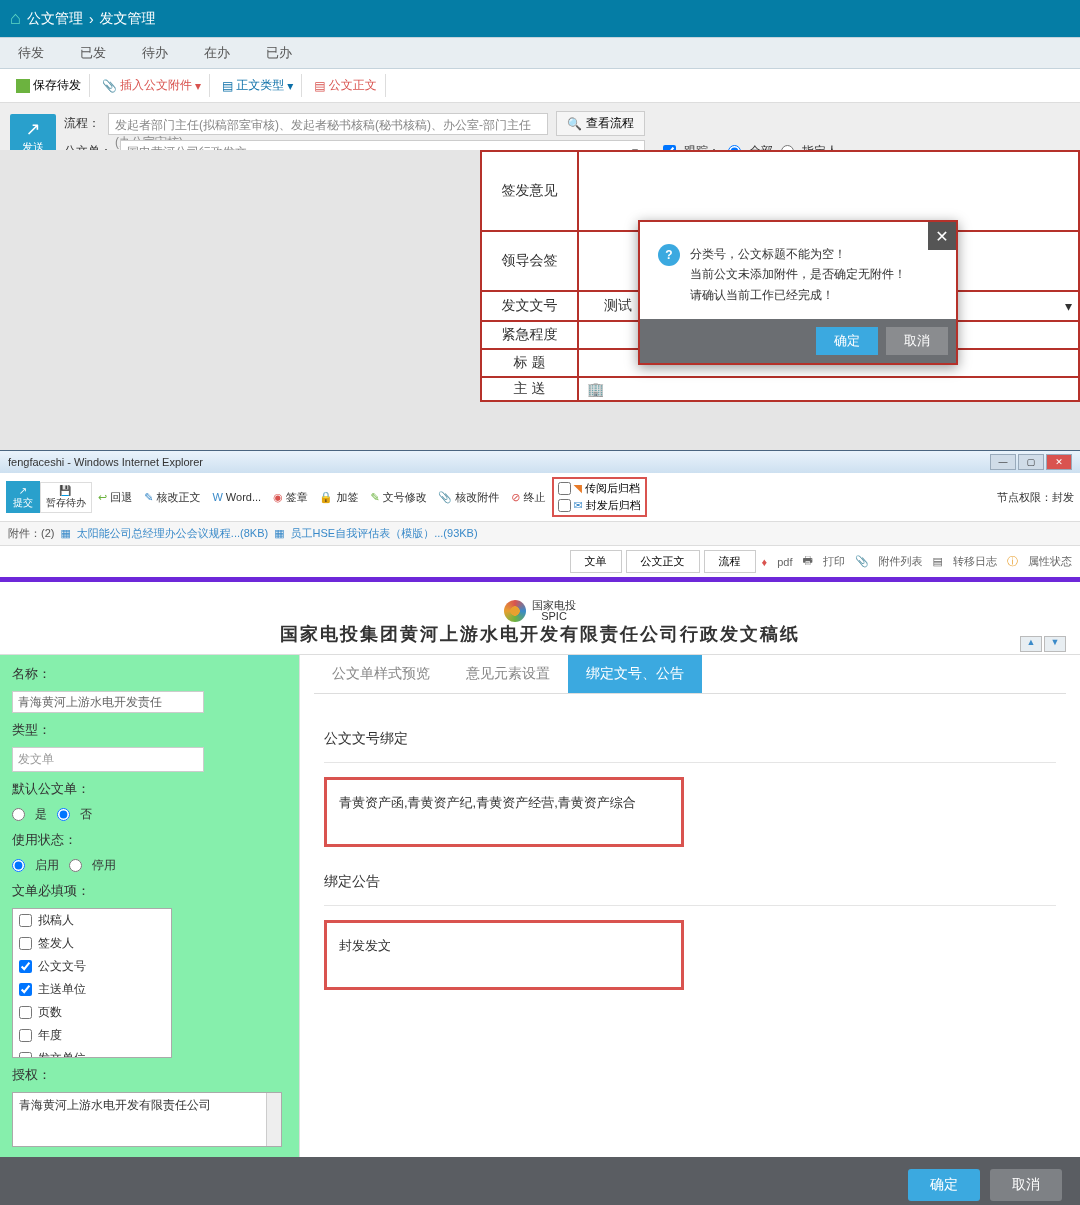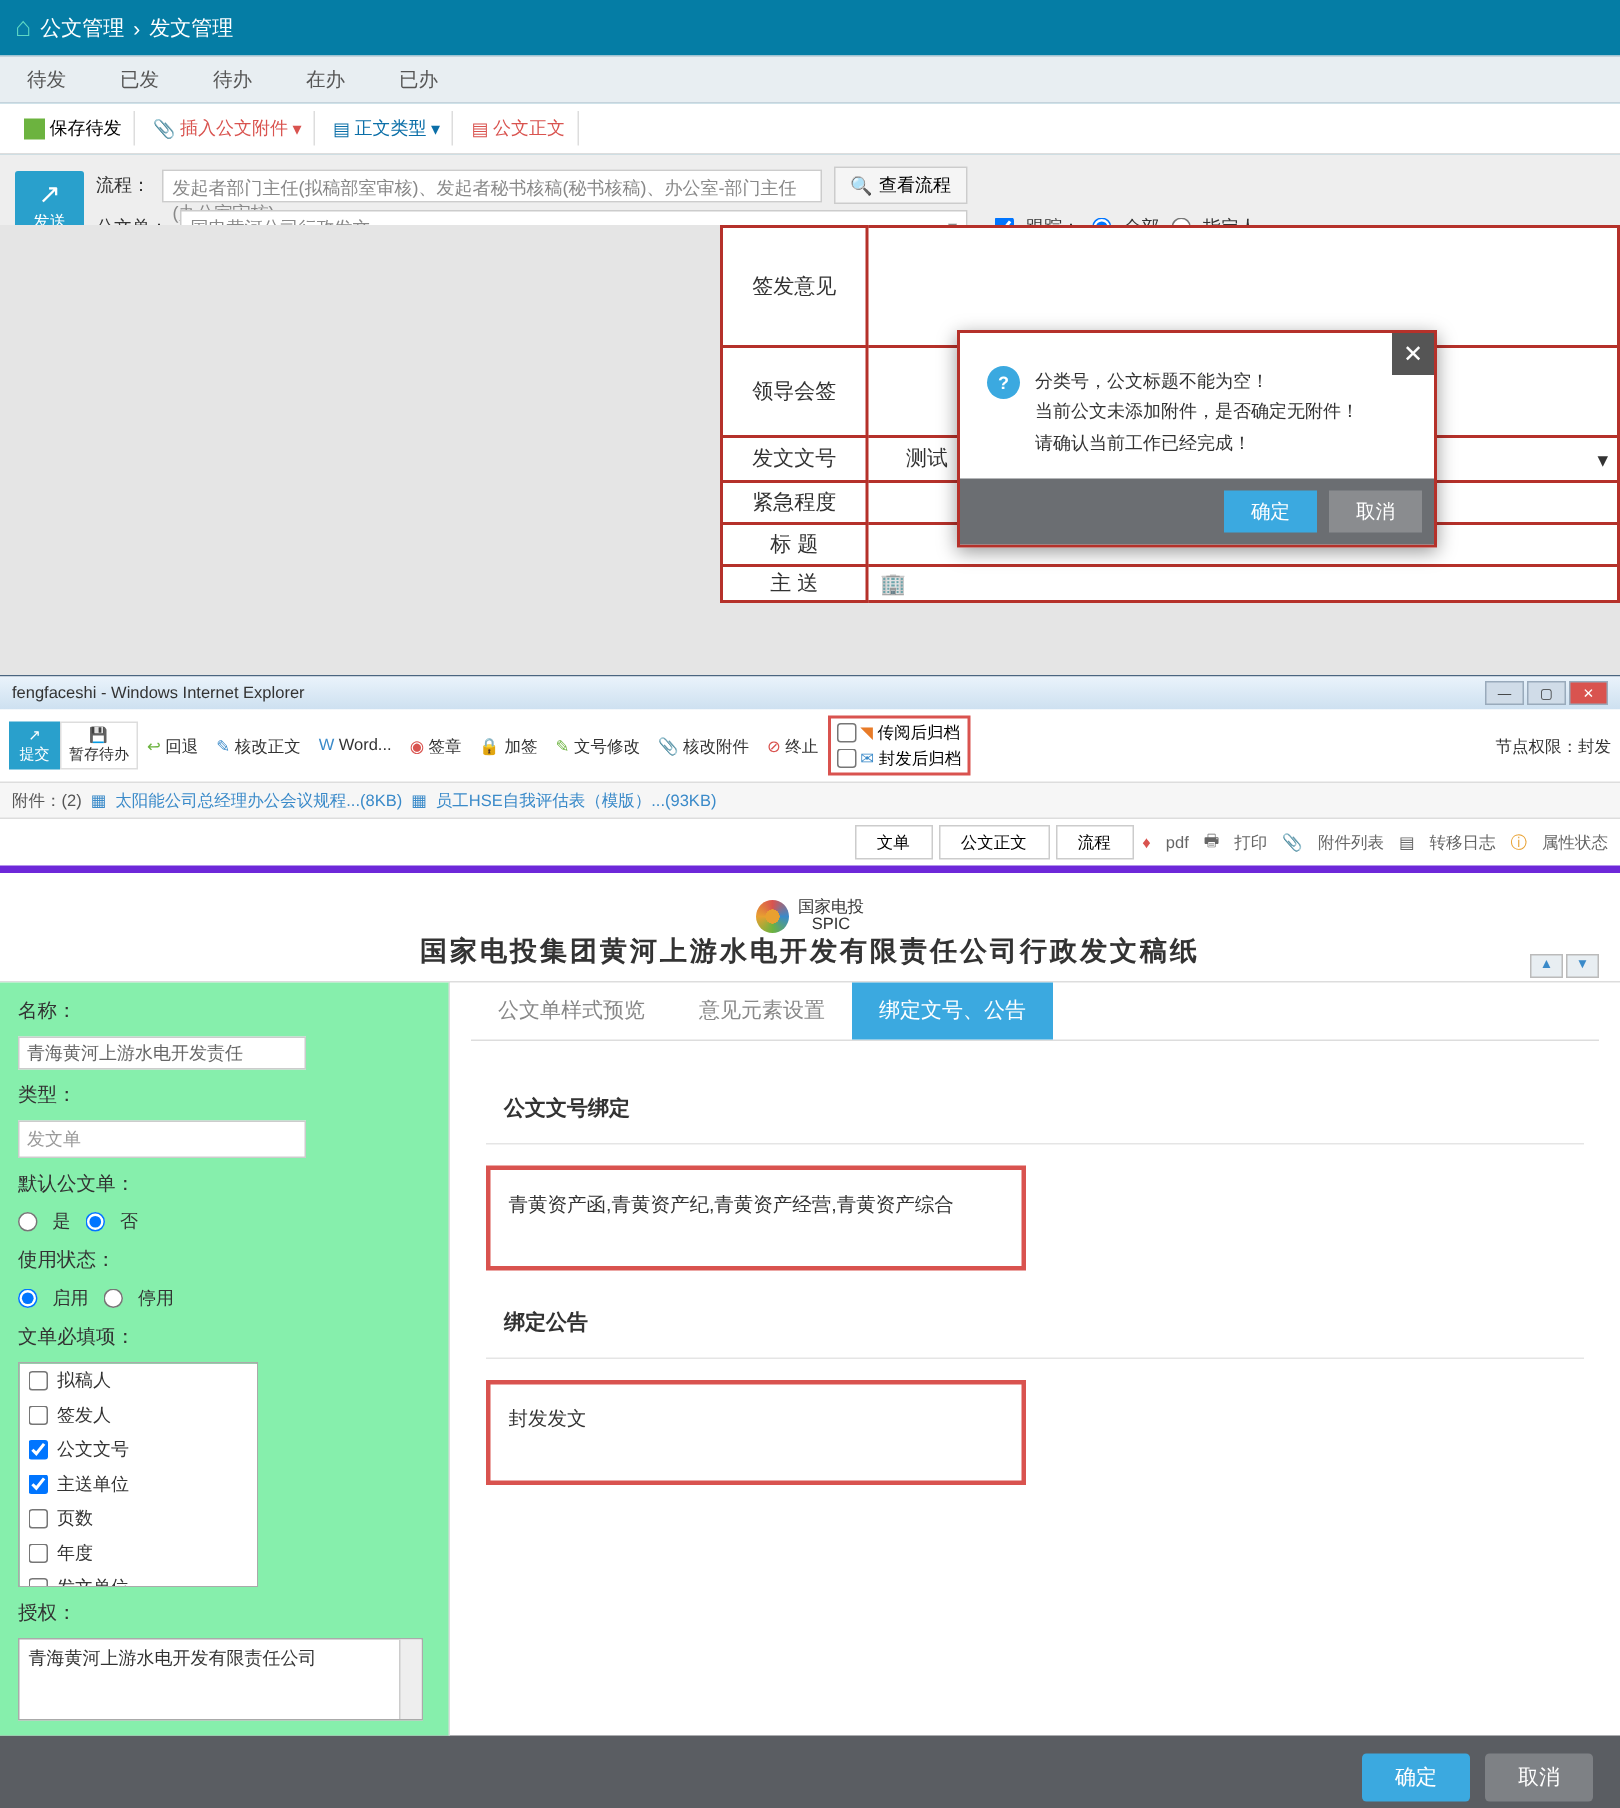--- a/index.html
+++ b/index.html
@@ -78,21 +78,21 @@
 .req-list{border:1px solid #aaa;background:#fff;width:160px;height:150px;overflow-y:scroll}
 .req-item{display:flex;align-items:center;gap:6px;padding:3px 6px;font-size:12px;color:#333}
 .auth-box{border:1px solid #aaa;background:#fff;width:270px;height:55px;padding:4px 6px;font-size:12px;color:#333;position:relative}
 .auth-box .scroll{position:absolute;right:0;top:0;bottom:0;width:15px;background:#eee;border-left:1px solid #ccc}
 
 .right-panel{flex:1;padding:0 14px 14px}
 .rtabs{display:flex;border-bottom:1px solid #ddd;font-size:14px;color:#888}
 .rtab{padding:10px 18px;cursor:pointer}
 .rtab.active{background:#3ba9e0;color:#fff}
 .rp-content{padding:20px 10px}
-.section-title{font-size:14px;font-weight:bold;margin:16px 12px 10px;color:#333}
+.section-title{font-size:14px;font-weight:normal;margin:16px 0 10px;color:#333}
 .binding-box{border:3px solid #d9534f;padding:14px 12px 32px;width:360px;font-size:13px;color:#333}
 .divider-line{border:none;border-top:1px solid #e5e5e5;margin:14px 0}
 
 .footer-bar{background:#5a5d62;padding:12px 18px;display:flex;justify-content:flex-end;gap:10px}
 .ft-btn{padding:7px 22px;font-size:14px;border:none;border-radius:3px;cursor:pointer;color:#fff}
 .ft-ok{background:#3ba9e0}
 .ft-cancel{background:#7e8185}
 input[type=checkbox],input[type=radio]{margin:0}
 </style>
 </head>

